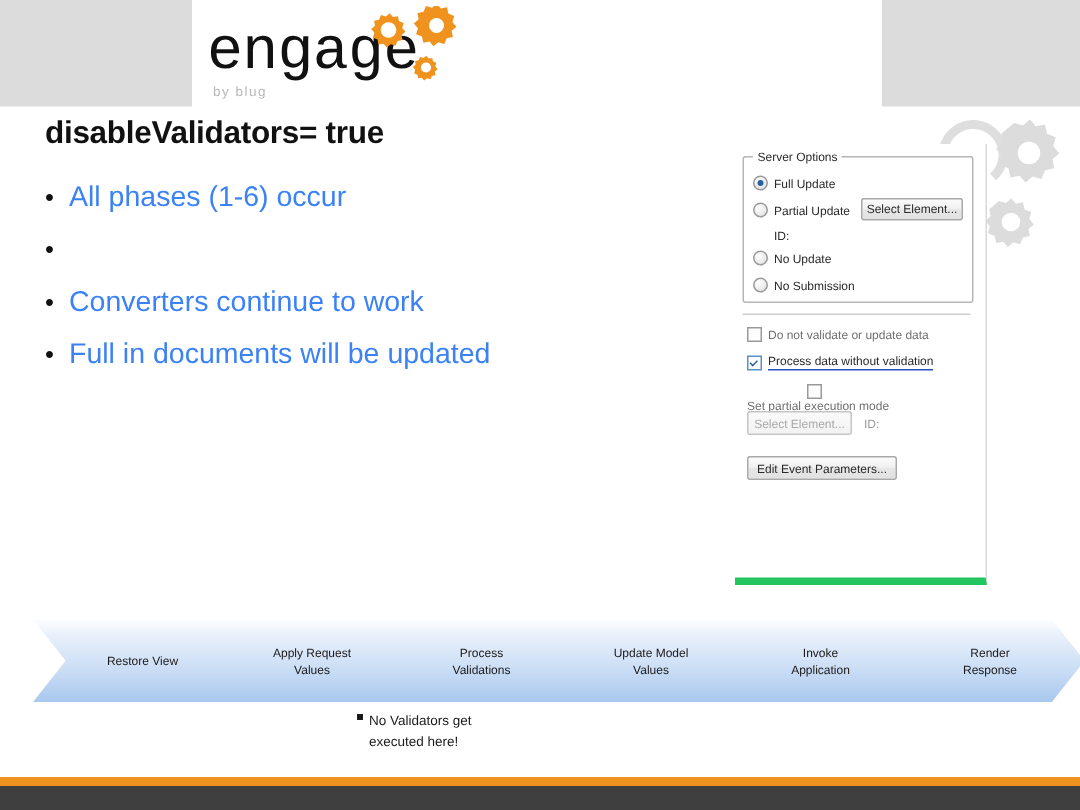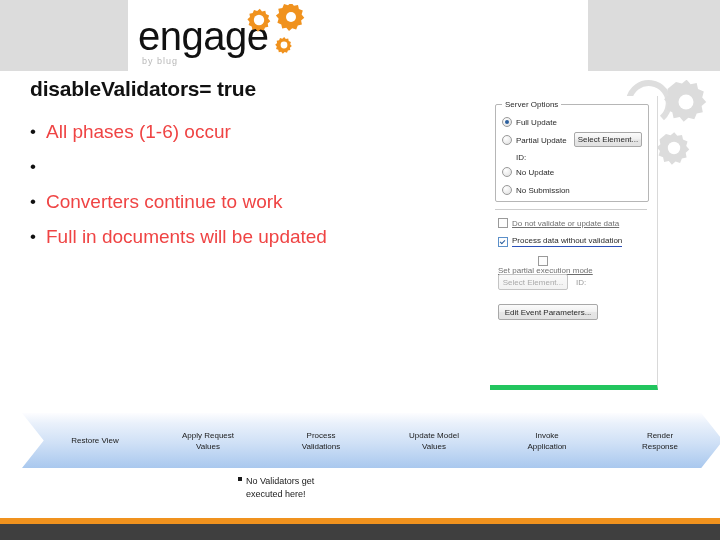--- a/index.html
+++ b/index.html
@@ -13,21 +13,21 @@
 
   
   .header-band{position:absolute;left:0;top:0;width:720px;height:71px;}
   .band-left{position:absolute;left:0;top:0;width:128px;height:71px;background:#dcdcdc;}
   .band-right{position:absolute;left:588px;top:0;width:132px;height:71px;background:#dcdcdc;}
   .band-center{position:absolute;left:128px;top:0;width:460px;height:71px;background:#ffffff;}
 
   .logo{position:absolute;left:138px;top:4px;width:180px;height:64px;}
   .logo-word{
     position:absolute;left:0;top:12px;
-    font-family:Liberation Sans, sans-serif;
+    font-family:Liberation Mono, monospace;
     font-size:40px;line-height:40px;
     color:#111;letter-spacing:-0.5px;
   }
   .logo-sub{
     position:absolute;left:4px;top:52px;
     font-size:9px;color:#b8b8b8;letter-spacing:1px;
     font-family:"Liberation Sans", sans-serif;
   }
   .logo-gears{position:absolute;left:96px;top:0px;}
 
@@ -39,21 +39,21 @@
     margin-left:10px;
   }
 
   
   .bullets{position:absolute;left:20px;top:120px;width:440px;}
   .bullet-row{display:flex;align-items:flex-start;margin-bottom:11px;}
   .bullet-dot{
     width:26px;flex:0 0 26px;text-align:center;
     font-size:17px;line-height:24px;color:#111;
   }
-  .bullet-text{font-size:19px;line-height:24px;color:#ef4444;}
+  .bullet-text{font-size:19px;line-height:24px;color:#3b82f6;}
   .bullet-text.bold{font-weight:bold;}
 
   
   .deco-gears{position:absolute;left:598px;top:80px;}
 
   
   .shot{
     position:absolute;left:490px;top:96px;
     width:167px;height:289px;
     background:#ffffff;
@@ -103,21 +103,21 @@
     border:1px solid #9a9a9a;background:#fdfdfd;position:relative;
   }
   .cb.on{border-color:#5b8fc9;}
   .cb.on::after{
     content:"";position:absolute;left:1px;top:2px;
     width:4px;height:2px;border-left:1.5px solid #2b5f9e;
     border-bottom:1.5px solid #2b5f9e;transform:rotate(-45deg);
   }
   .cb-label{font-size:8px;white-space:nowrap;}
   .cb-label.underline{border-bottom:1.5px solid #2b4fb8;padding-bottom:1px;}
-  .cb-label.dim{color:#6f6f6f;text-decoration:underline;}
+  .cb-label.dim{color:#6f6f6f;}
 
   
   .flow{position:absolute;left:22px;top:413px;width:698px;height:55px;}
   .chev{
     position:absolute;top:0;width:136px;height:55px;
     background:linear-gradient(to bottom,#fdfdff 0%,#eaf1fb 18%,#cfe0f6 55%,#a9c8ee 100%);
     -webkit-clip-path:polygon(0 0, 84% 0, 100% 50%, 84% 100%, 0 100%, 16% 50%);
     clip-path:polygon(0 0, 84% 0, 100% 50%, 84% 100%, 0 100%, 16% 50%);
     display:flex;align-items:center;justify-content:center;
   }

